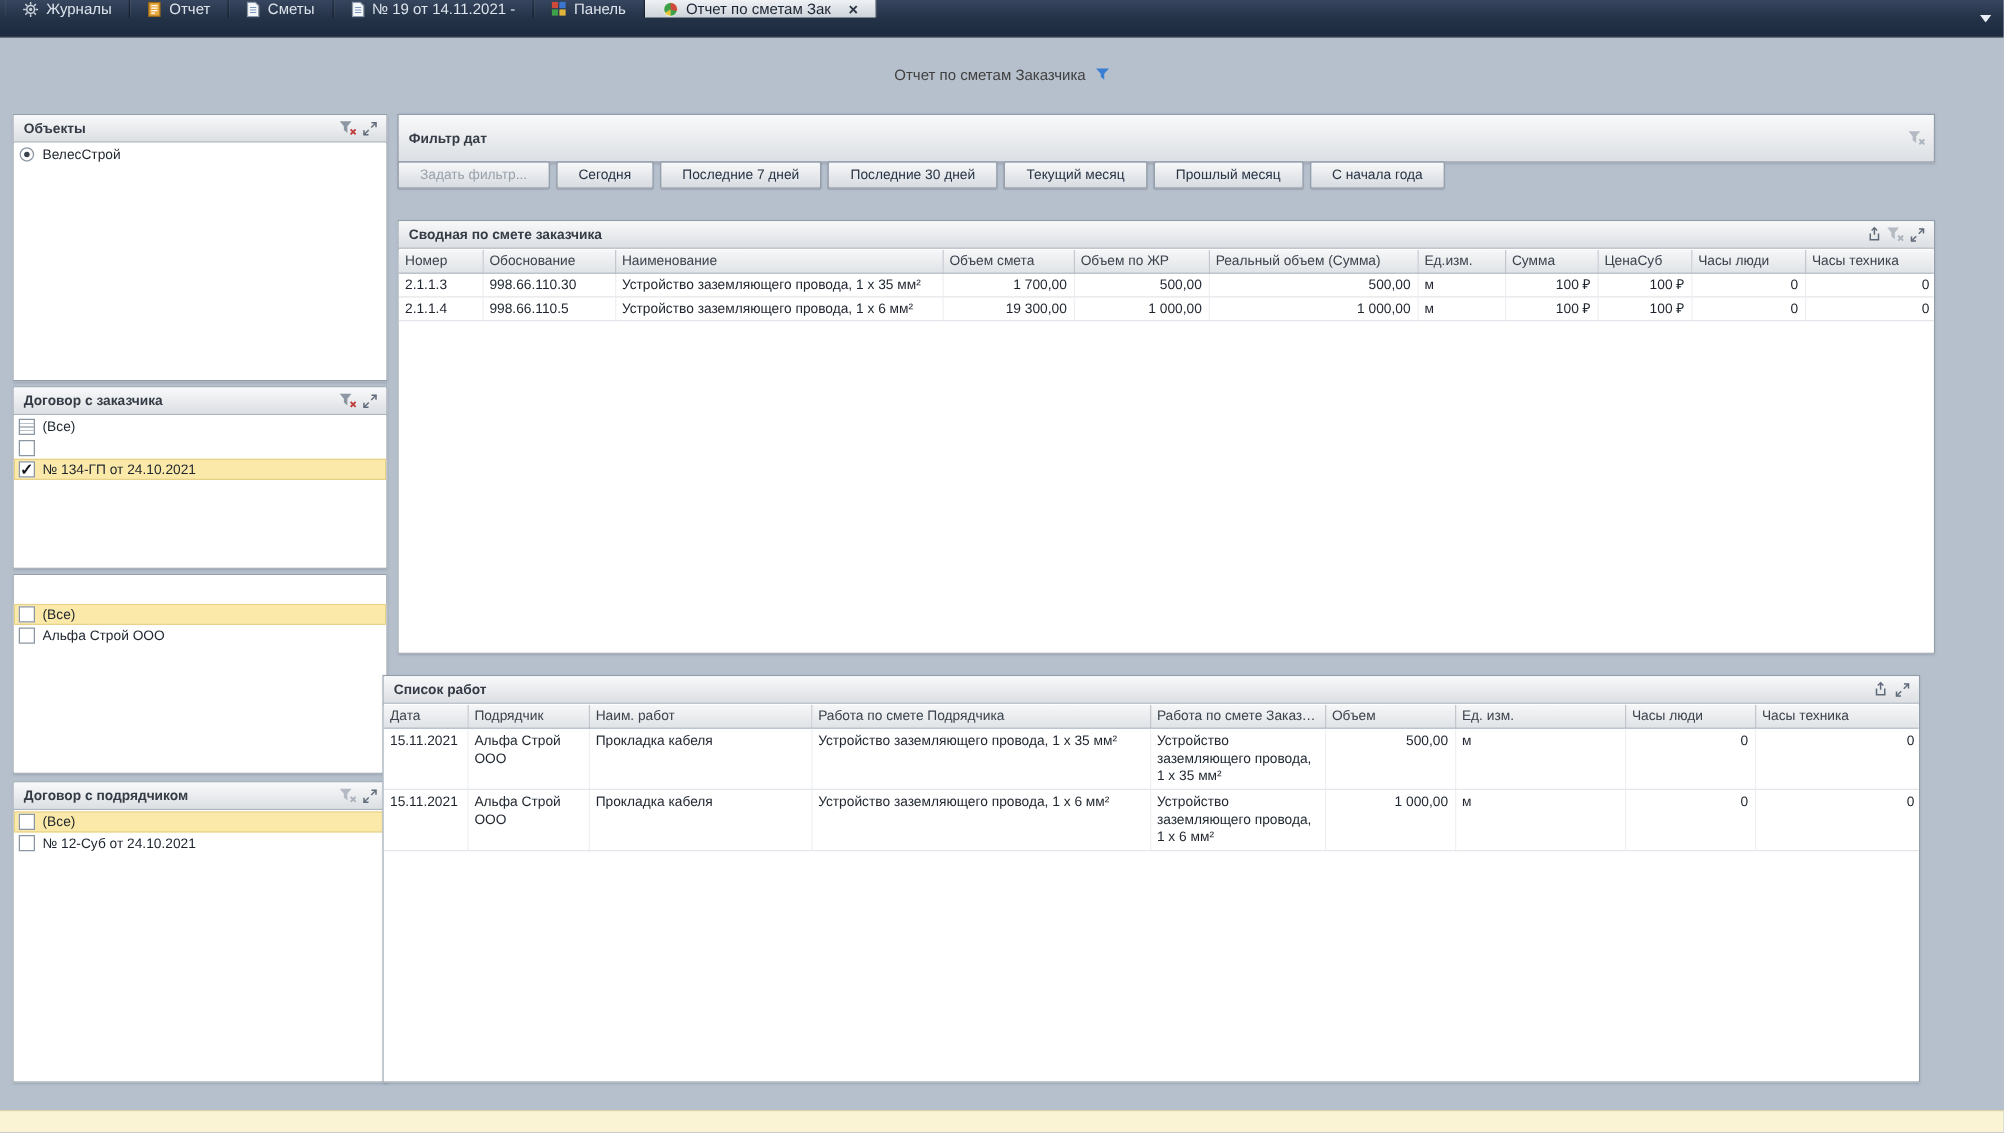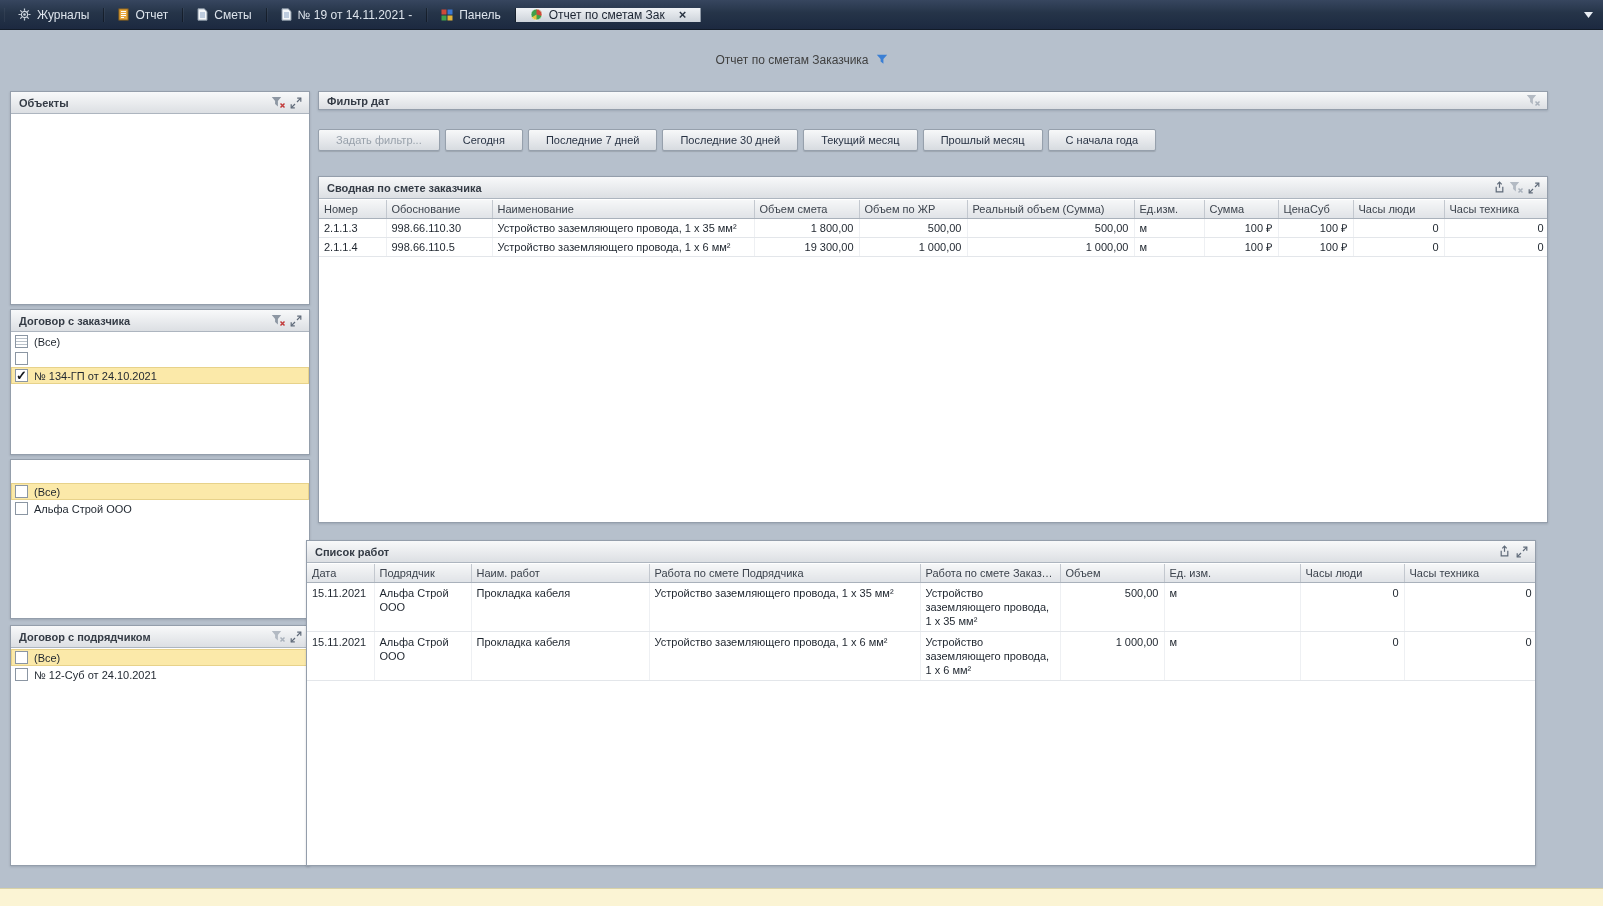--- a/index.html
+++ b/index.html
@@ -8,21 +8,21 @@
     position:relative;overflow:hidden;background:#b6c0cc;
     font-family:"Liberation Sans",sans-serif;color:#1e252e;
   }
   
   .tabbar{
     position:absolute;top:0;left:0;right:0;height:30px;
     background:linear-gradient(#37465f 0%,#253448 45%,#1c2940 100%);
     border-bottom:1px solid #121b28;
     display:flex;align-items:stretch;z-index:10;
   }
-  .tabs{display:flex;align-items:center;flex:1;padding-left:4px;}
+  .tabs{display:flex;align-items:flex-start;flex:1;padding-left:4px;}
   .tab{
     display:flex;align-items:center;gap:6px;padding:0 14px;
     color:#dde4ec;font-size:12px;white-space:nowrap;
     border-right:1px solid rgba(0,0,0,.38);
     box-shadow:inset 1px 0 rgba(255,255,255,.05);
     cursor:default;
   }
   .tab.active{
     background:linear-gradient(#eff2f5,#cdd3da);
     color:#1b2432;border-right:1px solid #8f99a6;
@@ -190,20 +190,31 @@
         <svg width="12" height="12" viewBox="0 0 12 12">
           <g stroke="#5f6a79" stroke-width="1.2" fill="none">
             <path d="M7.2 1.2h3.6v3.6"></path>
             <path d="M10.8 1.2L7 5"></path>
             <path d="M4.8 10.8H1.2V7.2"></path>
             <path d="M1.2 10.8L5 7"></path>
           </g>
         </svg>
       </span>
   </div>
+  <div class="panel-body" id="objects-list">
+      <div class="list-row">
+        <span class="radio">
+          <svg width="13" height="13" viewBox="0 0 13 13">
+            <circle cx="6.5" cy="6.5" r="5.3" fill="#fdfdfd" stroke="#8d97a3"></circle>
+            <circle cx="6.5" cy="6.5" r="2.2" fill="#39414c"></circle>
+          </svg>
+        </span>
+        <span class="list-label">ВелесСтрой</span>
+      </div>
+    </div>
 </div>
 
 <div class="panel" style="left:10px;top:309px;width:300px;height:146px;">
   <div class="panel-header">
     <span>Договор с заказчика</span>
     <span class="spacer"></span>
     <span class="icon">
         <svg width="15" height="13" viewBox="0 0 15 13">
           <path d="M.8 1h9.4L6.9 5v5.4L4.1 8V5z" fill="#8d97a3"></path>
           <path d="M9.5 7.5l4 4m0-4l-4 4" stroke="#c23b3b" stroke-width="1.5" fill="none"></path>
@@ -275,21 +286,21 @@
         <span class="cb"></span>
         <span class="list-label">(Все)</span>
       </div>
       <div class="list-row">
         <span class="cb"></span>
         <span class="list-label">№ 12-Суб от 24.10.2021</span>
       </div>
     </div>
 </div>
 
-<div class="panel header-only" style="left:318px;top:91px;width:1230px;height:19px;">
+<div class="panel header-only" style="left:318px;top:91px;width:1230px;height:39px;">
   <div class="panel-header">
     <span>Фильтр дат</span>
     <span class="spacer"></span>
     <span class="icon">
         <svg width="15" height="13" viewBox="0 0 15 13">
           <path d="M.8 1h9.4L6.9 5v5.4L4.1 8V5z" fill="#b3bac3"></path>
           <path d="M9.5 7.5l4 4m0-4l-4 4" stroke="#aab2bc" stroke-width="1.5" fill="none"></path>
         </svg>
       </span>
   </div>
@@ -362,21 +373,21 @@
             <th>ЦенаСуб</th>
             <th>Часы люди</th>
             <th>Часы техника</th>
           </tr>
         </thead>
         <tbody>
           <tr>
             <td>2.1.1.3</td>
             <td>998.66.110.30</td>
             <td>Устройство заземляющего провода, 1 х 35 мм²</td>
-            <td class="r">1 800,00</td>
+            <td class="r">1 700,00</td>
             <td class="r">500,00</td>
             <td class="r">500,00</td>
             <td>м</td>
             <td class="r">100 ₽</td>
             <td class="r">100 ₽</td>
             <td class="r">0</td>
             <td class="r">0</td>
           </tr>
           <tr>
             <td>2.1.1.4</td>

